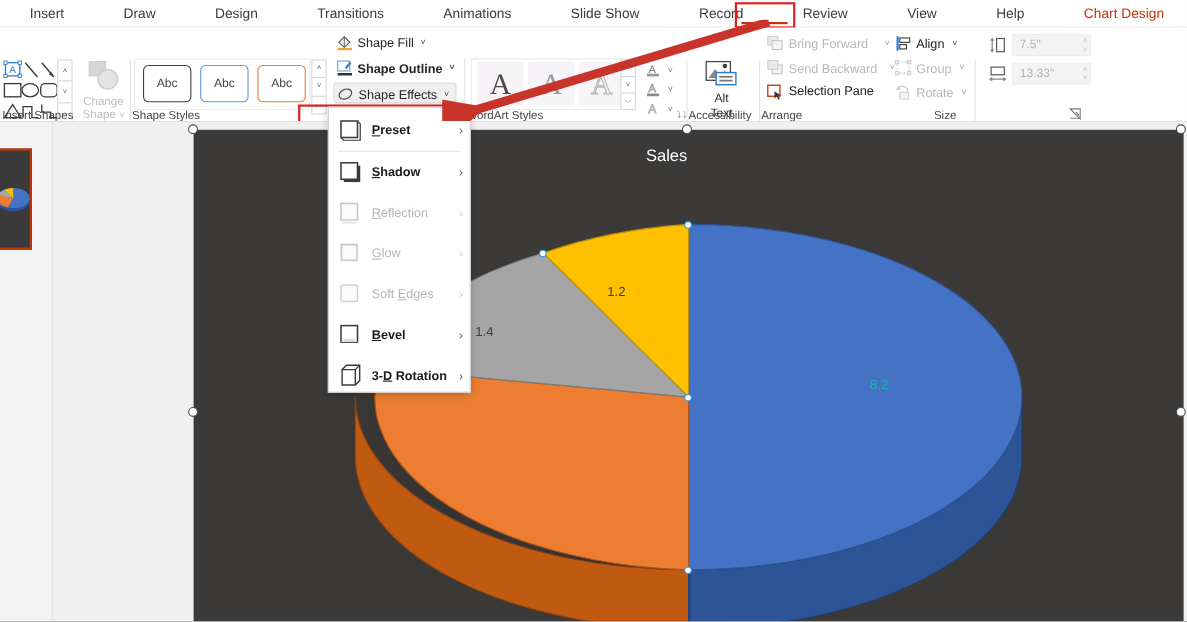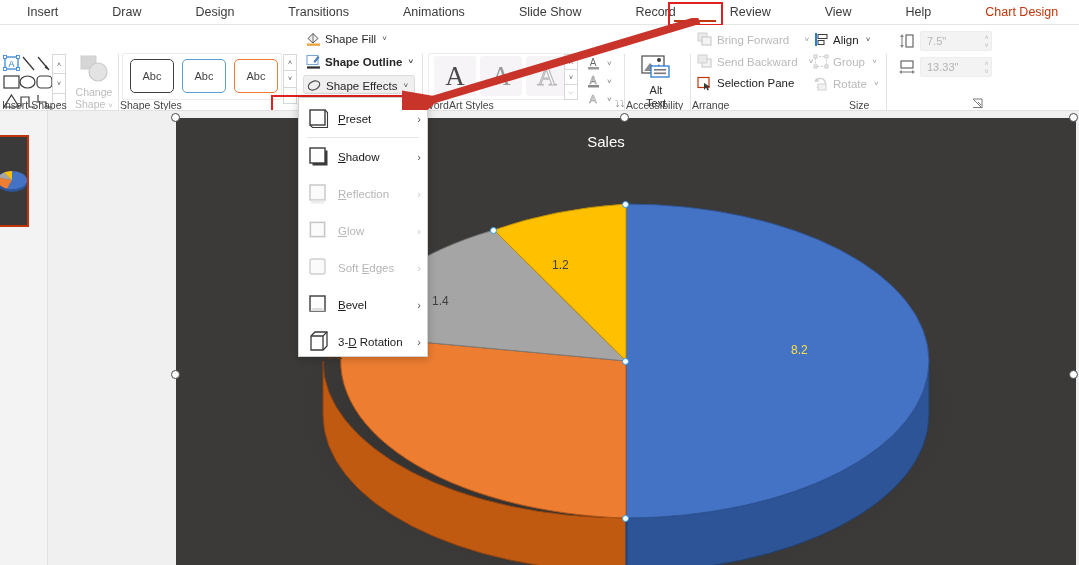--- a/index.html
+++ b/index.html
@@ -190,21 +190,21 @@
     background:#ffffff;border:1px solid #d0d0d0;
     box-shadow:0 2px 8px rgba(0,0,0,0.22);
     z-index:60;box-sizing:border-box;padding-top:2px;
   }
   .menu-item{
     position:relative;height:37px;display:flex;align-items:center;
     font-size:11.5px;color:#1a1a1a;padding-left:9px;
   }
   .menu-item.disabled{color:#b6b6b6;}
   .menu-item .mic{width:21px;height:21px;margin-right:9px;flex:0 0 21px;position:relative;}
-  .menu-item .lbl{flex:1;white-space:nowrap;font-weight:normal;}
+  .menu-item .lbl{flex:1;white-space:nowrap;font-weight:bold;}
   .menu-item.disabled .lbl{font-weight:normal;}
   .menu-item .arw{font-size:11px;color:#555;margin-right:6px;}
   .menu-item.disabled .arw{color:#c9c9c9;}
   .menu-sep{height:1px;background:#e4e4e4;margin:0 8px;}
   .ul{text-decoration:underline;}
 
   
   .redarrow{position:absolute;left:402px;top:18px;z-index:70;pointer-events:none;}
 </style>
 </head>
@@ -550,21 +550,21 @@
 
       <path d="M 450 243
                L 318 112
                A 303 157 0 0 1 450 86
                Z" fill="#ffc000" stroke="#bf8f00" stroke-width="1"></path>
     </svg>
 
     <div class="pielabel" style="left:376px;top:140px;color:#3f3f3f;">1.2</div>
     <div class="pielabel" style="left:256px;top:176px;color:#3f3f3f;">1.4</div>
     <div class="pielabel" style="left:150px;top:230px;color:#6e3a12;">3.2</div>
-    <div class="pielabel" style="left:615px;top:225px;color:#fde047;">8.2</div>
+    <div class="pielabel" style="left:615px;top:225px;color:#14b8a6;">8.2</div>
 
     <div class="dp" style="left:446px;top:83px;"></div>
     <div class="dp" style="left:314px;top:109px;"></div>
     <div class="dp" style="left:165px;top:214px;"></div>
     <div class="dp" style="left:446px;top:240px;"></div>
     <div class="dp" style="left:446px;top:397px;"></div>
   </div>
 
   <div class="handle" style="left:171px;top:113px;"></div>
   <div class="handle" style="left:620px;top:113px;"></div>

